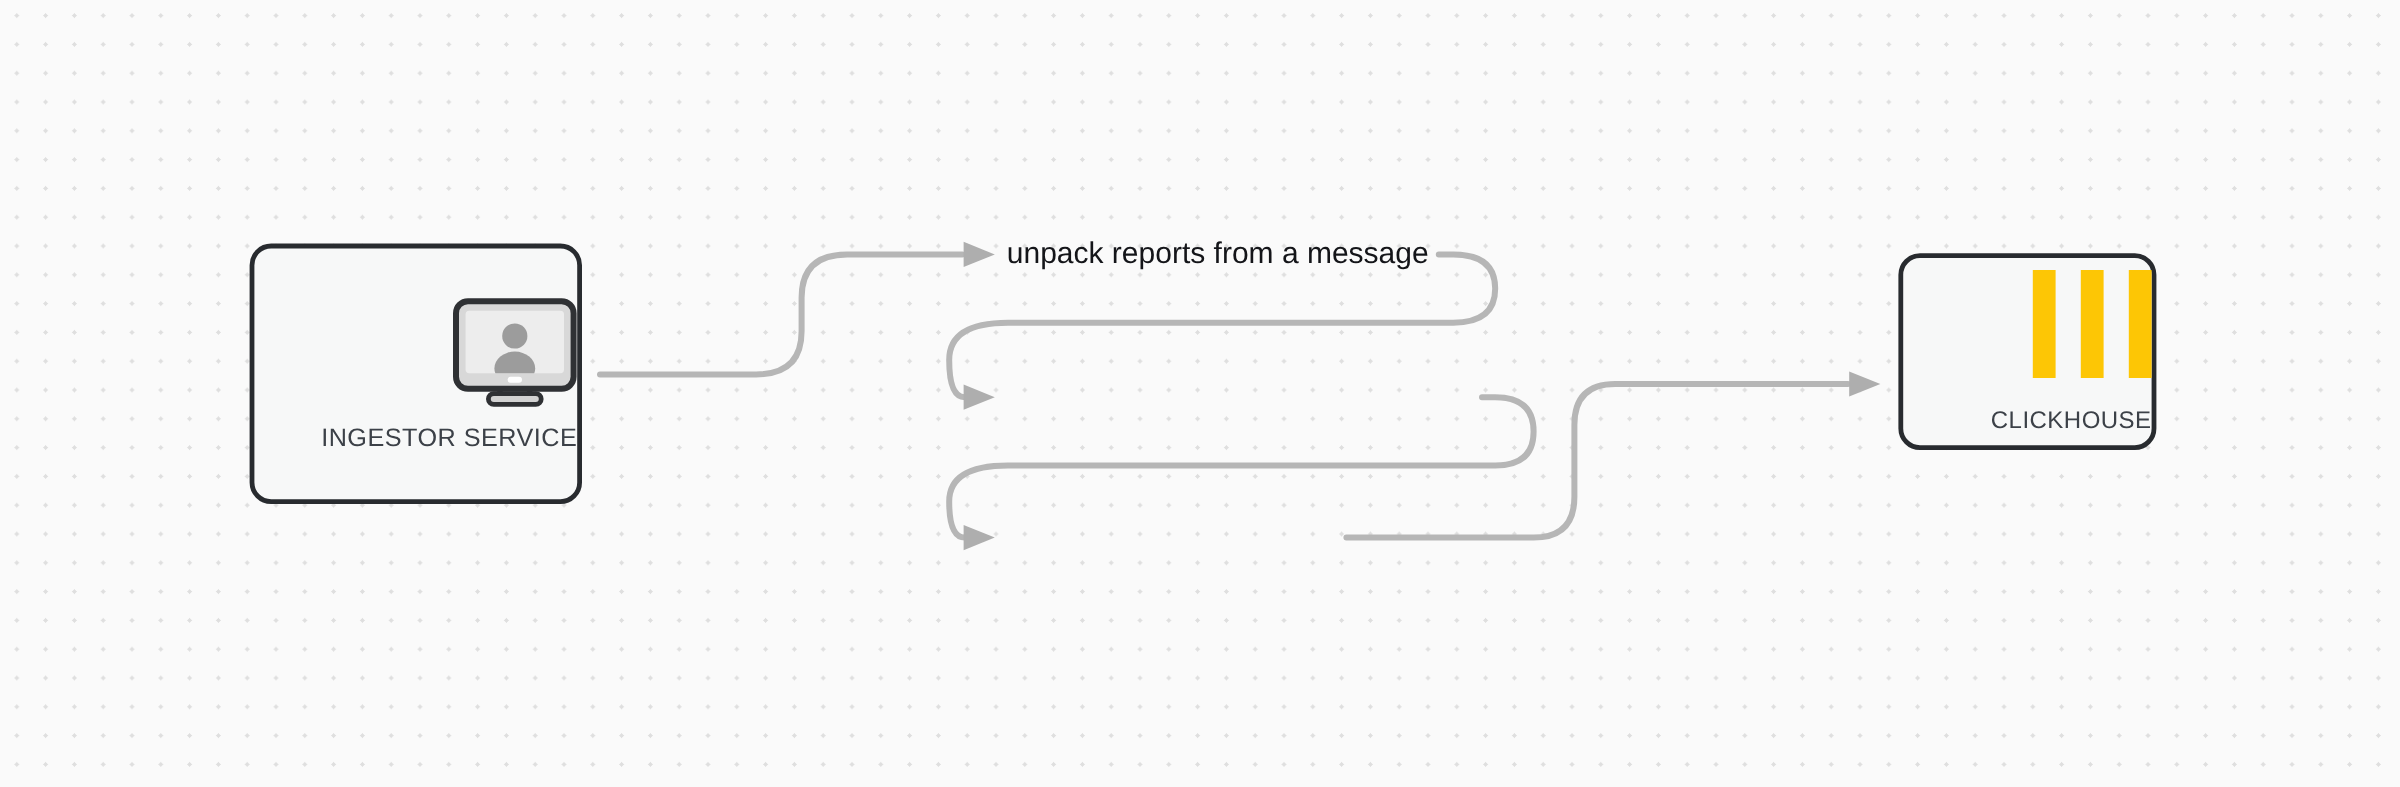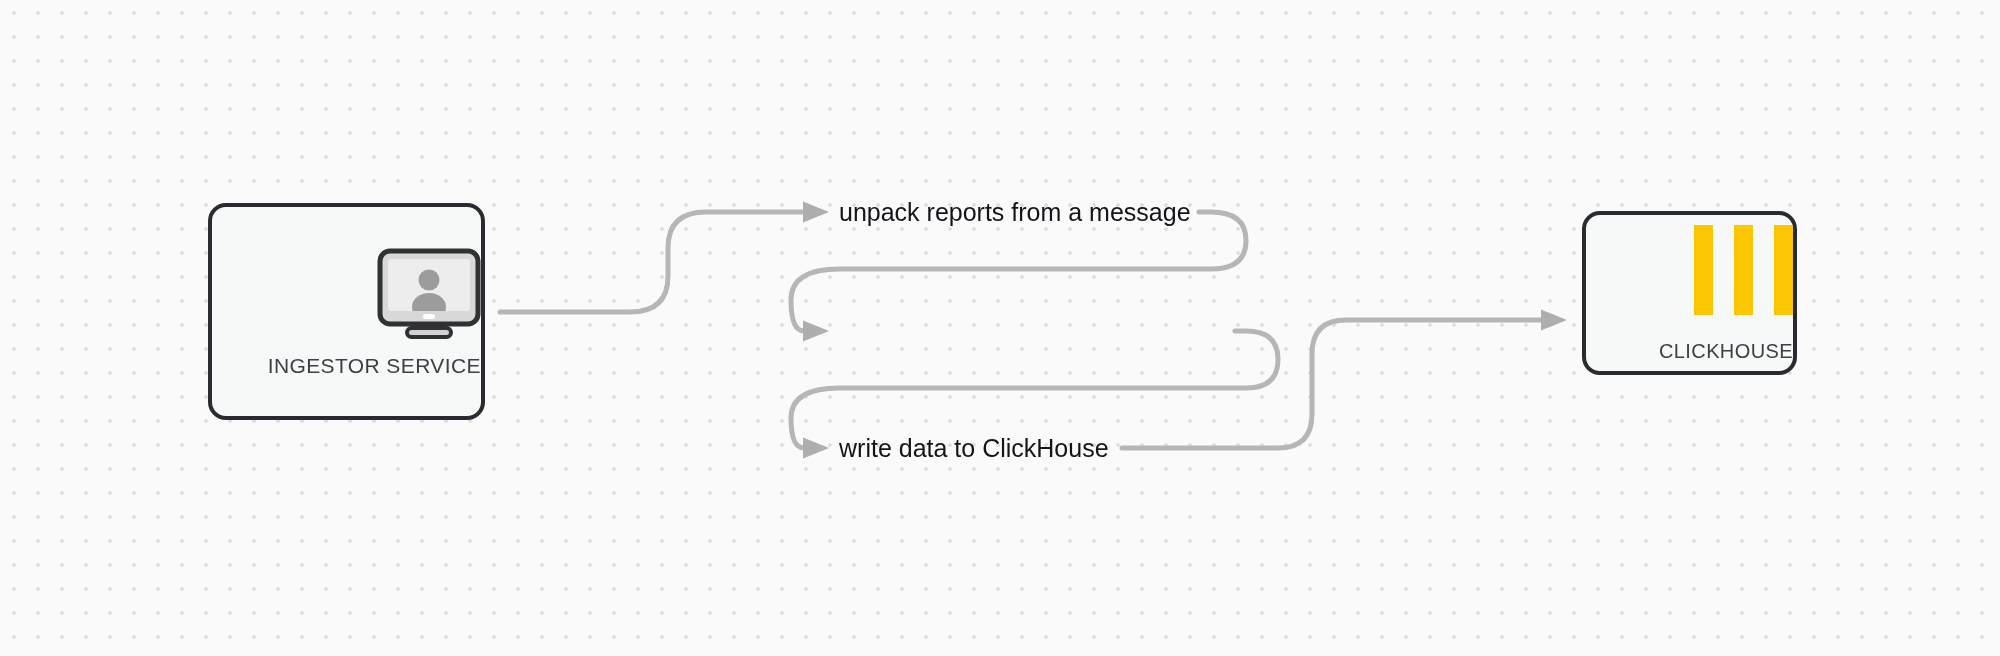--- a/index.html
+++ b/index.html
@@ -106,15 +106,14 @@
   <div class="node clickhouse">
     <div class="ch-logo">
       <span class="bar"></span>
       <span class="bar"></span>
       <span class="bar"></span>
     </div>
     <div class="node-label">CLICKHOUSE</div>
   </div>
 
   <div class="step step1">unpack reports from a message</div>
-  <div class="step step3">write data to ClickHouse</div>
 
 </div>
 
 </body></html>

